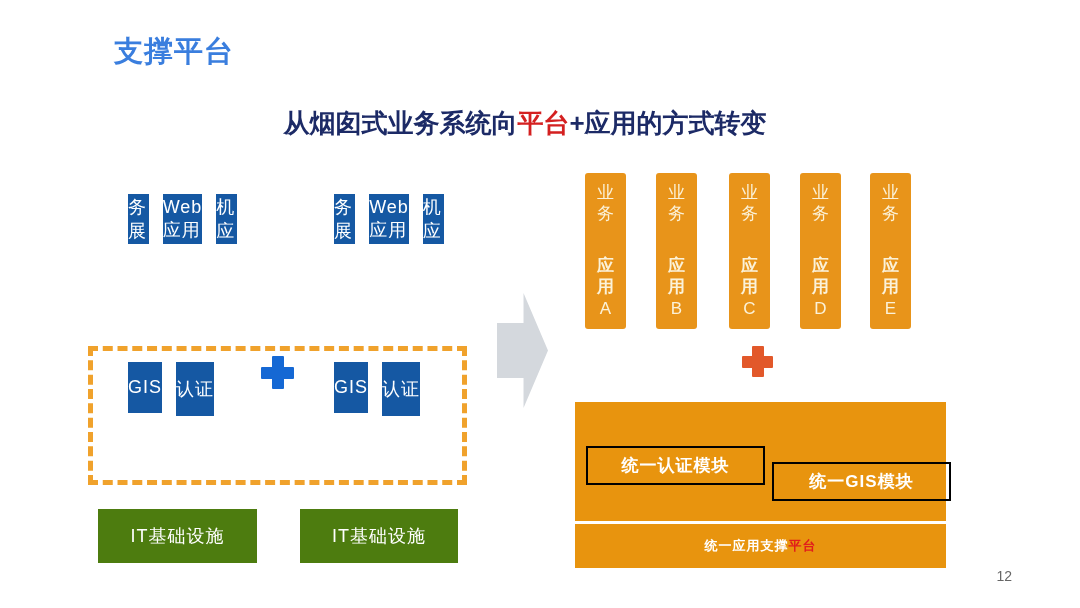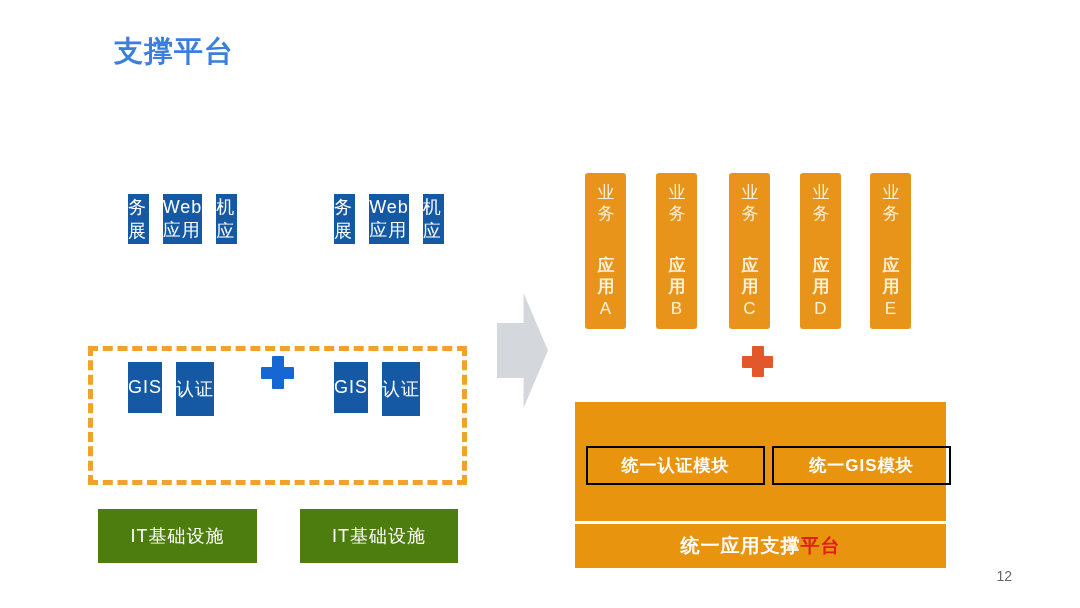--- a/index.html
+++ b/index.html
@@ -128,21 +128,21 @@
     flex-direction: column;
     align-items: center;
     justify-content: center;
     z-index: 2;
   }
   .app-bar .vtxt {
     display: block;
     width: 1.05em;
     font-size: 17px;
     line-height: 1.22;
-    text-align: right;
+    text-align: center;
     word-break: break-all;
   }
   .app-bar .vtxt.bold { font-weight: 700; margin-top: 32px; }
   .app-bar .app-letter { display: block; font-size: 17px; line-height: 1.25; text-align: center; }
   .app-bar.a1 { left: 585px; }
   .app-bar.a2 { left: 656px; }
   .app-bar.a3 { left: 729px; }
   .app-bar.a4 { left: 800px; }
   .app-bar.a5 { left: 870px; }
 
@@ -160,53 +160,56 @@
     border: 2px solid #000000;
     color: #ffffff;
     font-size: 17px;
     font-weight: 700;
     display: flex;
     align-items: center;
     justify-content: center;
     letter-spacing: 1px;
   }
   .module-box.m1 { left: 11px; }
-  .module-box.m2 { left: 197px; }
+  .module-box.m2 { left: 197px; margin-top: 16px; }
   .platform-divider {
     position: absolute;
     left: 0; right: 0; top: 119px;
     height: 3px;
     background: #ffffff;
   }
   .platform-base {
     position: absolute;
     left: 0; right: 0; top: 122px; bottom: 0;
     display: flex;
     align-items: center;
     justify-content: center;
     color: #ffffff;
-    font-size: 19px;
+    font-size: 13px;
     font-weight: 700;
     letter-spacing: 1px;
   }
   .platform-base .hl { color: #e11c1c; }
 
   .page-number {
     position: absolute;
     right: 68px; top: 568px;
     font-size: 14px;
     color: #666666;
   }
 </style>
 </head>
 <body>
 
 <div class="slide">
 
   <div class="slide-title">支撑平台</div>
+  <div class="subtitle">
+    <span>从烟囱式业务系统向</span><span class="hl">平台</span><span>+应用的方式转变</span>
+  </div>
 
   <div class="stack upper-a">
     <div class="layer">业务展现</div>
     <div class="layer">Web应用</div>
     <div class="layer">手机应用</div>
   </div>
   <div class="stack lower-a">
     <div class="layer">GIS</div>
     <div class="layer">认证</div>
   </div>

